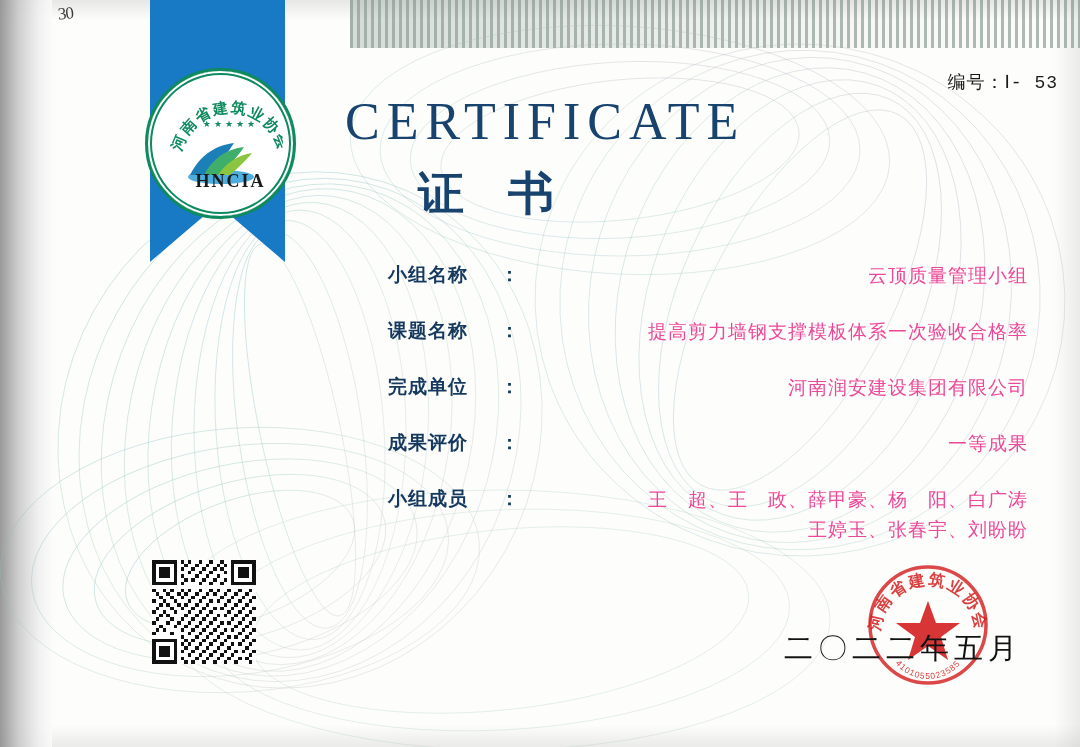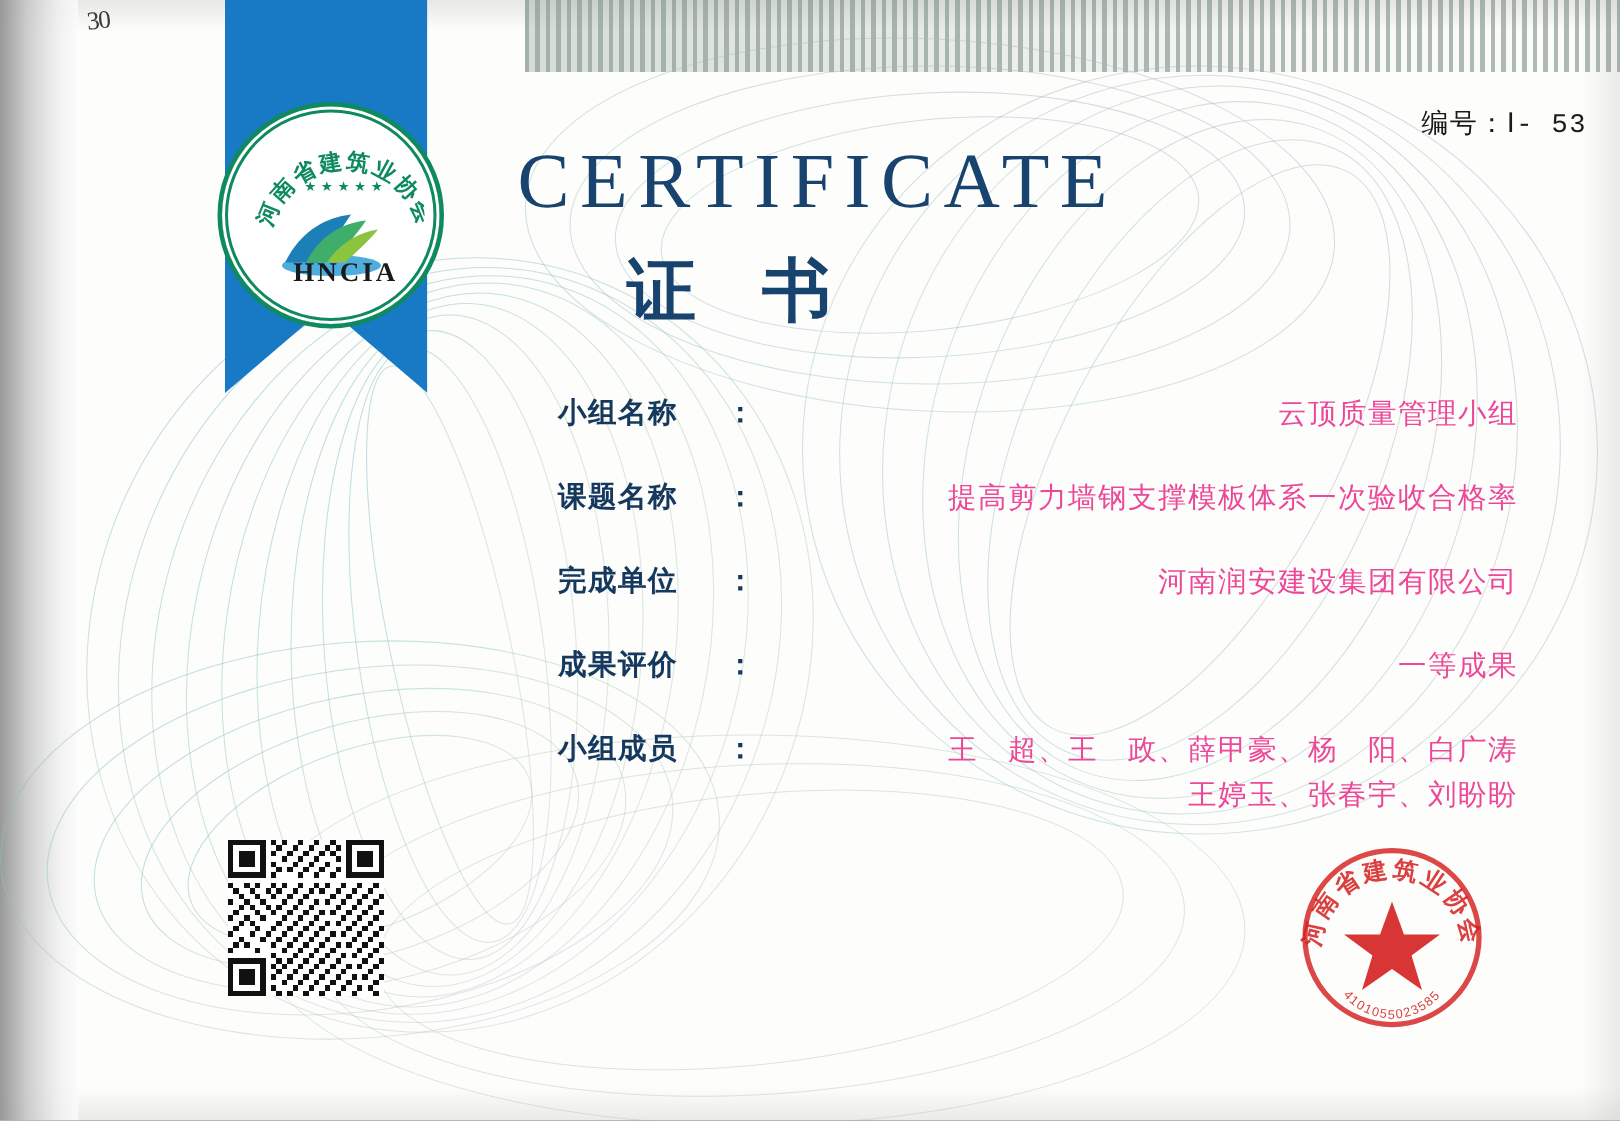--- a/index.html
+++ b/index.html
@@ -145,21 +145,21 @@
     left: 418px; top: 163px;
     font-family: "Liberation Serif", serif;
     font-size: 46px;
     letter-spacing: 44px;
     color: #17436e;
     font-weight: bold;
   }
   
   .fields {
     position: absolute;
-    left: 372px; top: 262px;
+    left: 388px; top: 262px;
     width: 640px;
   }
   .row {
     display: flex;
     align-items: flex-start;
     margin-bottom: 26px;
   }
   .row.members { margin-bottom: 0; }
   .label {
     width: 112px;
@@ -581,13 +581,14 @@
     <circle cx="64" cy="64" r="58" fill="none" stroke="#d42020" stroke-width="3.5" opacity="0.82"></circle>
     <text font-family="Liberation Serif, serif" font-size="16" font-weight="bold" fill="#d42020" opacity="0.85" letter-spacing="2.5">
       <textPath href="#stampArc" startOffset="50%" text-anchor="middle">河南省建筑业协会</textPath>
     </text>
     <polygon points="64,40 72,62 96,62 77,76 84,99 64,85 44,99 51,76 32,62 56,62" fill="#d42020" opacity="0.9"></polygon>
     <text font-family="Liberation Sans, sans-serif" font-size="8.5" fill="#d42020" opacity="0.85" letter-spacing="1">
       <textPath href="#stampArcBottom" startOffset="50%" text-anchor="middle">4101055023585</textPath>
     </text>
   </svg>
 
+  <div class="date">二〇二二年五月</div>
 </div>
 
 </body></html>

